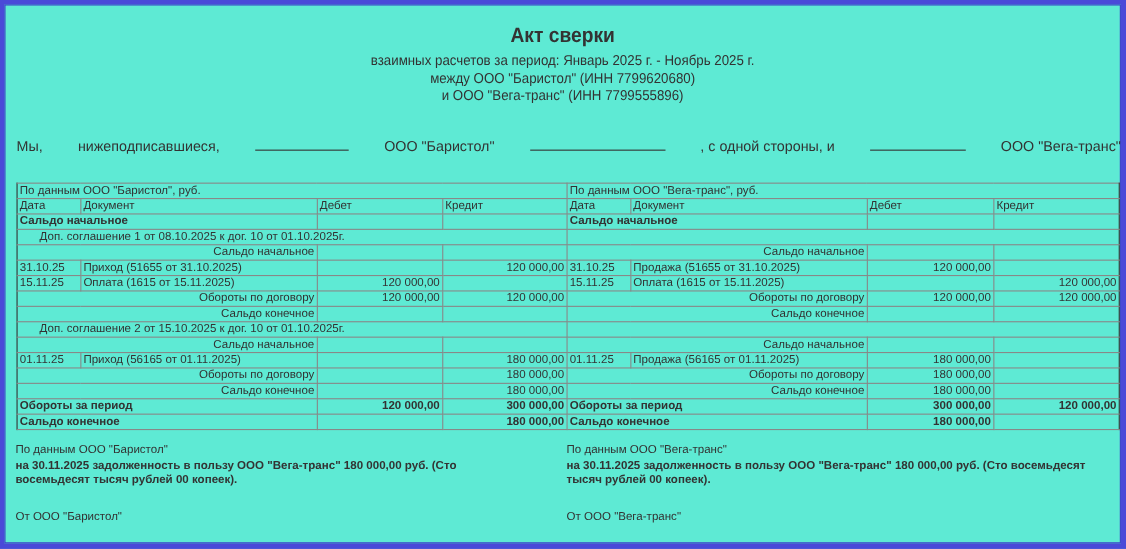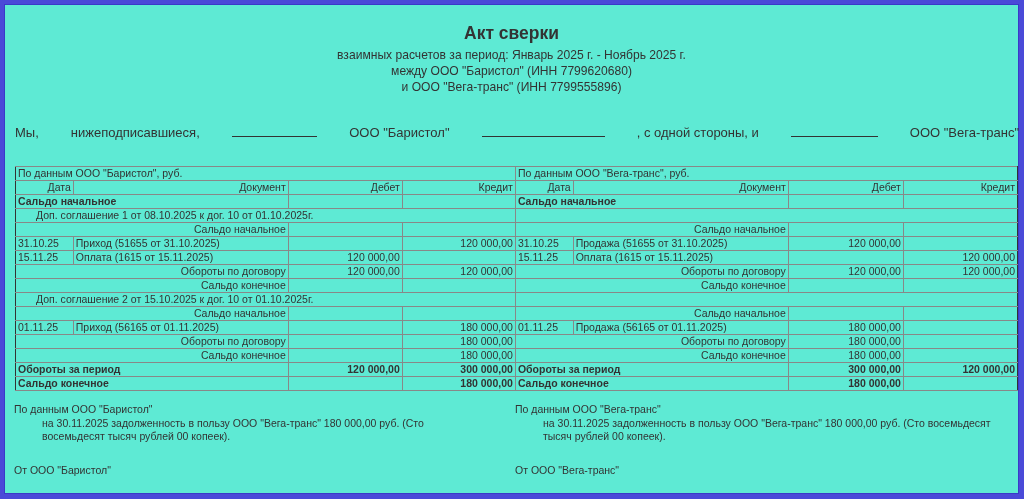--- a/index.html
+++ b/index.html
@@ -38,28 +38,28 @@
     position: absolute; left: 10px; top: 161px;
     border-collapse: collapse; table-layout: fixed;
     font-size: 10.5px; color: #333;
   }
   table.act td {
     border: 1px solid #888; height: 13px; padding: 0 2px; line-height: 13px;
     white-space: nowrap; overflow: hidden;
   }
   table.act td.outer-l { border-left: 1px solid #333; }
   table.act td.outer-r { border-right: 1px solid #333; }
-  .c { text-align: right; }
+  .c { text-align: left; }
   .r { text-align: right; }
   .b { font-weight: bold; }
   .ind { padding-left: 20px !important; }
   .foot {
     position: absolute; font-size: 10.5px; color: #333; line-height: 13.5px;
   }
-  .foot .bold { font-weight: normal; margin-left: 28px; }
+  .foot .bold { font-weight: bold; }
 </style>
 </head>
 <body>
 
 <div class="frame">
 
   <div class="title">Акт сверки</div>
   <div class="sub" style="top:42px">взаимных расчетов за период: Январь 2025 г. - Ноябрь 2025 г.</div>
   <div class="sub" style="top:58px">между ООО "Баристол" (ИНН 7799620680)</div>
   <div class="sub" style="top:74px">и ООО "Вега-транс" (ИНН 7799555896)</div>

